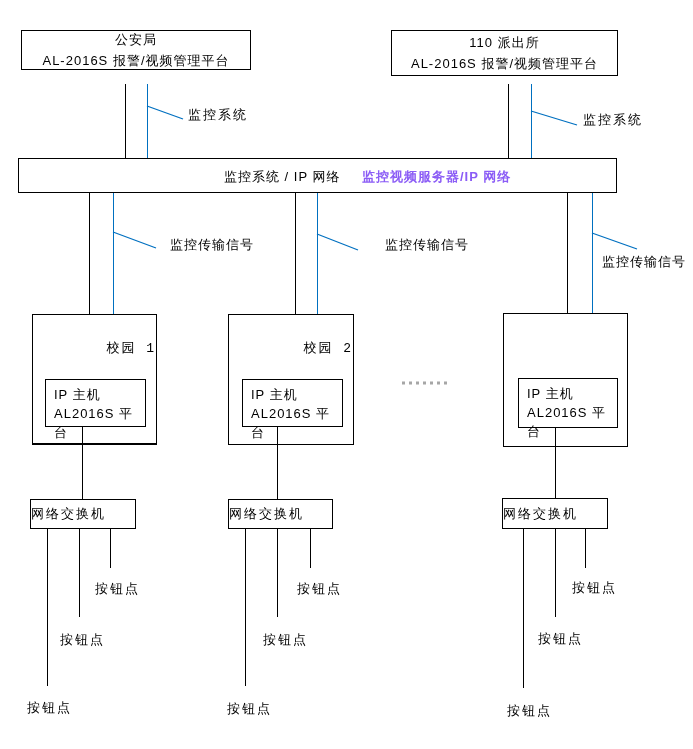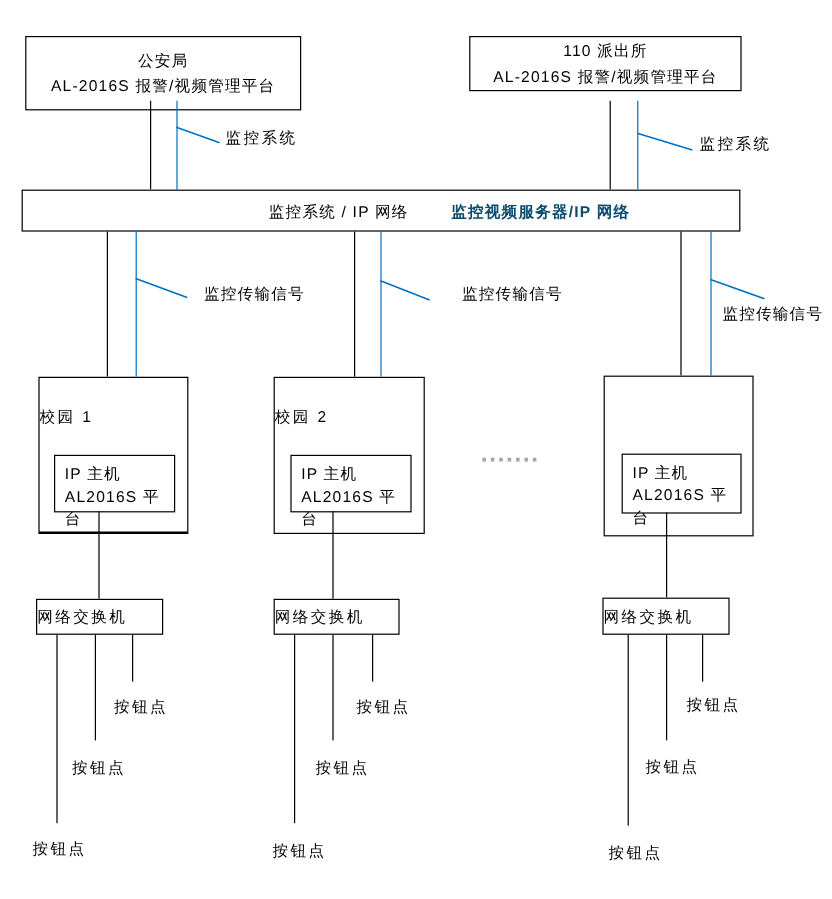--- a/index.html
+++ b/index.html
@@ -17,21 +17,21 @@
     background:#fff;
     box-sizing:border-box;
   }
   .hdr-box{
     display:flex;flex-direction:column;align-items:center;justify-content:center;
     text-align:center;line-height:21px;letter-spacing:1px;
   }
   .campus-box{background:#fff;}
   .campus-title{
     position:absolute;top:24px;left:0;right:0;
-    text-align:left;letter-spacing:2px;
+    text-align:right;letter-spacing:2px;font-family:Liberation Mono, monospace;
   }
   .host-box{
     position:absolute;border:1px solid #000;box-sizing:border-box;
     padding:5px 0 0 8px;line-height:19px;letter-spacing:1px;background:#fff;
   }
   .switch-box{
     display:flex;align-items:center;justify-content:flex-start;
     letter-spacing:2px;
   }
   .bus{
@@ -41,40 +41,40 @@
   .vline{position:absolute;width:1px;background:#000;}
   .vline.blue{background:#0070c0;}
   .flabel{position:absolute;white-space:nowrap;letter-spacing:2px;}
   .overlay{position:absolute;left:0;top:0;pointer-events:none;}
 </style>
 </head>
 <body>
 
 <div id="canvas">
 
-  <div class="box hdr-box" style="left:21px;top:30px;width:230px;height:62px;">
+  <div class="box hdr-box" style="left:21px;top:30px;width:230px;height:40px;">
     <div>公安局</div>
     <div>AL-2016S 报警/视频管理平台</div>
   </div>
   <div class="box hdr-box" style="left:391px;top:30px;width:227px;height:46px;">
     <div>110 派出所</div>
     <div>AL-2016S 报警/视频管理平台</div>
   </div>
 
   <div class="vline" style="left:125px;top:84px;height:74px;"></div>
   <div class="vline blue" style="left:147px;top:84px;height:74px;"></div>
   <div class="vline" style="left:508px;top:84px;height:74px;"></div>
   <div class="vline blue" style="left:531px;top:84px;height:74px;"></div>
 
   <div class="flabel" style="left:188px;top:106px;">监控系统</div>
   <div class="flabel" style="left:583px;top:111px;">监控系统</div>
 
   <div class="bus" style="left:18px;top:158px;width:599px;height:35px;">
     <div class="bus-label" style="left:205px;color:#000;">监控系统 / IP 网络</div>
-    <div class="bus-label" style="left:357px;color:#0c4a6e;font-weight:bold;">监控视频服务器/IP 网络</div>
+    <div class="bus-label" style="left:343px;color:#8b5cf6;font-weight:bold;">监控视频服务器/IP 网络</div>
   </div>
 
   <div class="vline" style="left:89px;top:193px;height:121px;"></div>
   <div class="vline blue" style="left:113px;top:193px;height:121px;"></div>
   <div class="vline" style="left:295px;top:193px;height:121px;"></div>
   <div class="vline blue" style="left:317px;top:193px;height:121px;"></div>
   <div class="vline" style="left:567px;top:193px;height:120px;"></div>
   <div class="vline blue" style="left:592px;top:193px;height:120px;"></div>
 
   <div class="flabel" style="left:170px;top:236px;letter-spacing:1px;">监控传输信号</div>

